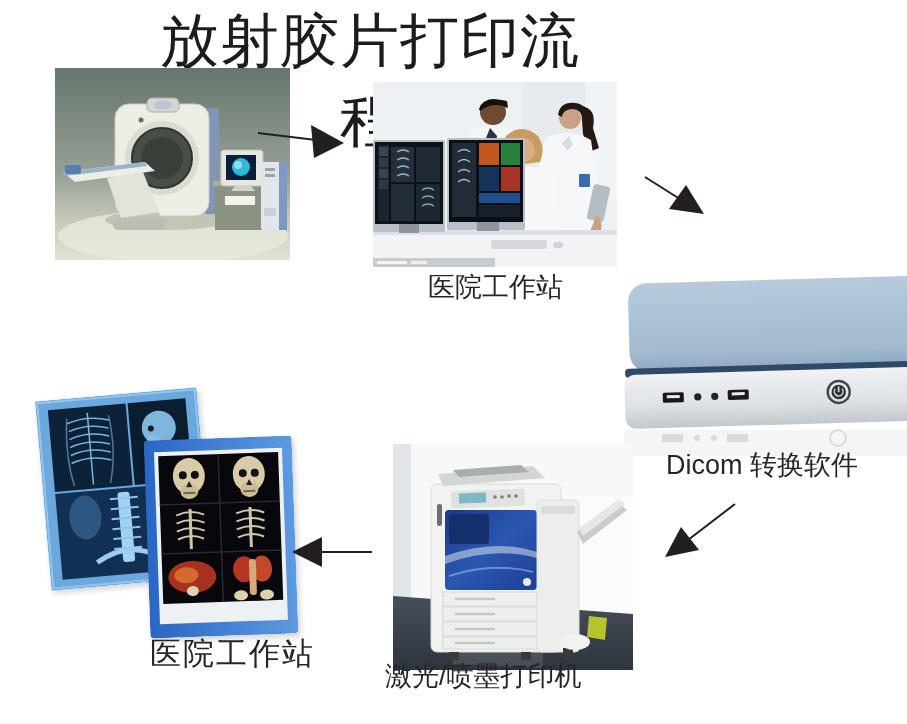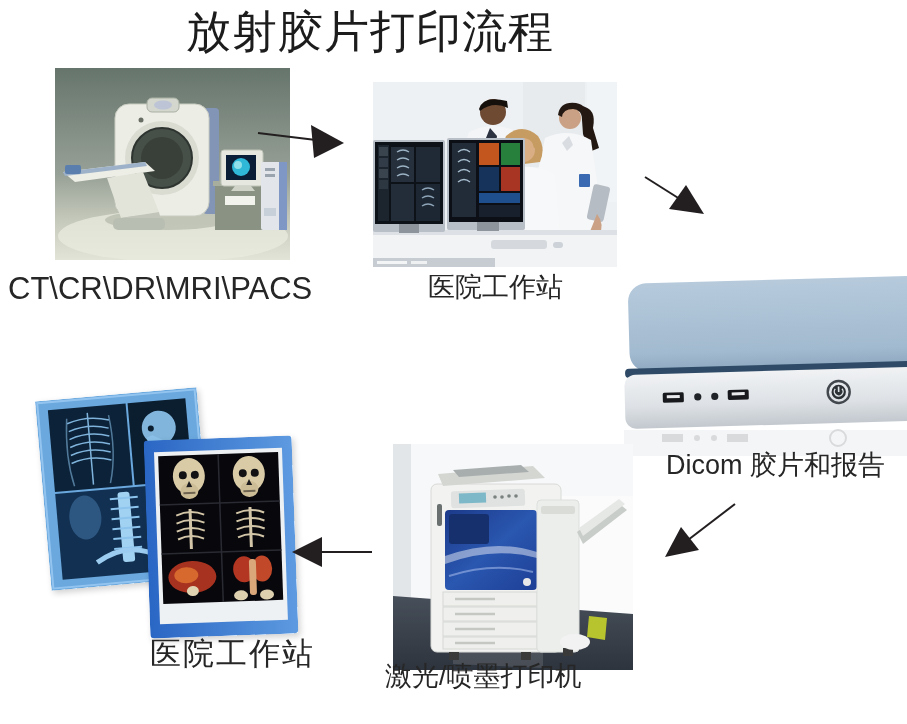--- a/index.html
+++ b/index.html
@@ -3,21 +3,21 @@
 <meta charset="utf-8">
 <style>
   html,body{margin:0;padding:0;background:#ffffff;}
   .canvas{
     position:relative;width:907px;height:724px;background:#ffffff;
     overflow:hidden;font-family:"Liberation Sans",sans-serif;color:#1f1f1f;
   }
   .abs{position:absolute;}
   .title{
     left:140px;top:2px;width:460px;text-align:center;
-    font-size:45px;font-weight:500;letter-spacing:1px;color:#1c1c1c;
+    font-size:59px;font-weight:500;letter-spacing:1px;color:#1c1c1c;
   }
   .node-label{
     font-size:27px;color:#262626;white-space:nowrap;z-index:5;
   }
   .photo{display:block;}
   .film{box-shadow:2px 3px 6px rgba(0,0,0,0.18);}
   svg{display:block;}
 </style>
 </head>
 <body>
@@ -67,21 +67,20 @@
         <circle cx="183" cy="97" r="4" fill="#8fe0ea"></circle>
         <polygon points="180,118 196,118 200,123 176,123" fill="#cfd3c8"></polygon>
         <rect x="206" y="94" width="26" height="68" rx="2" fill="#e2e6ea"></rect>
         <rect x="224" y="94" width="8" height="68" fill="#7e97c4"></rect>
         <rect x="210" y="100" width="10" height="3" fill="#9aa4ae"></rect>
         <rect x="210" y="106" width="10" height="3" fill="#9aa4ae"></rect>
         <rect x="209" y="140" width="12" height="8" fill="#c7d0d8"></rect>
       </g>
     </svg>
   </div>
-  <div class="abs node-label" style="left:8px;top:271px;font-size:31px;">CT\CR\DR\MRI\PACS</div>
 
   <div class="abs photo" style="left:373px;top:82px;width:244px;height:185px;">
     <svg width="244" height="185" viewBox="0 0 244 185">
       <rect width="244" height="185" fill="#eef1f4"></rect>
       <rect x="150" y="0" width="62" height="85" fill="#e7ebee"></rect>
       <rect x="214" y="0" width="30" height="120" fill="#f1f4f6"></rect>
 
       <g>
         <path d="M208 24 q16 2 12 22 l6 20 -10 4 -6 -18z" fill="#241812"></path>
         <circle cx="197" cy="36" r="11" fill="#caa184"></circle>
@@ -194,21 +193,21 @@
       <g opacity="0.22">
         <rect x="8" y="162" width="306" height="26" fill="#cfd6dc"></rect>
         <rect x="46" y="166" width="21" height="8" fill="#555b61"></rect>
         <circle cx="81" cy="170" r="3" fill="#555b61"></circle>
         <circle cx="98" cy="170" r="3" fill="#555b61"></circle>
         <rect x="111" y="166" width="21" height="8" fill="#555b61"></rect>
         <circle cx="222" cy="170" r="8" fill="none" stroke="#555b61" stroke-width="2"></circle>
       </g>
     </svg>
   </div>
-  <div class="abs node-label" style="left:666px;top:447px;">Dicom 胶片和报告</div>
+  <div class="abs node-label" style="left:666px;top:447px;">Dicom 转换软件</div>
 
   <div class="abs photo" style="left:393px;top:444px;width:240px;height:226px;">
     <svg width="240" height="226" viewBox="0 0 240 226">
       <defs>
         <linearGradient id="doorg" x1="0" y1="0" x2="1" y2="1">
           <stop offset="0" stop-color="#1c3a8a"></stop>
             <stop offset="0.5" stop-color="#2a57b0"></stop>
           <stop offset="1" stop-color="#1e3f96"></stop>
         </linearGradient>
         <linearGradient id="floorg" x1="0" y1="0" x2="0" y2="1">

